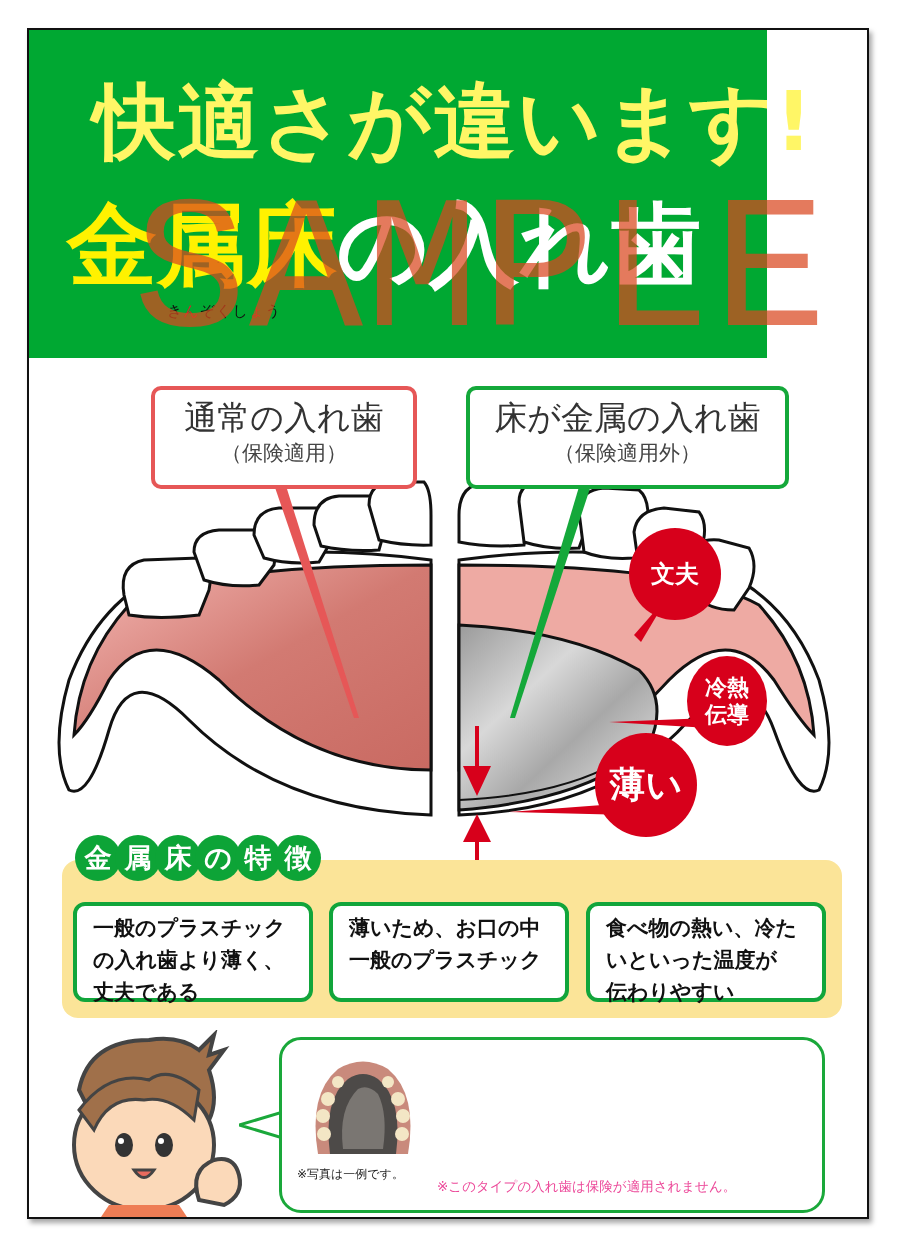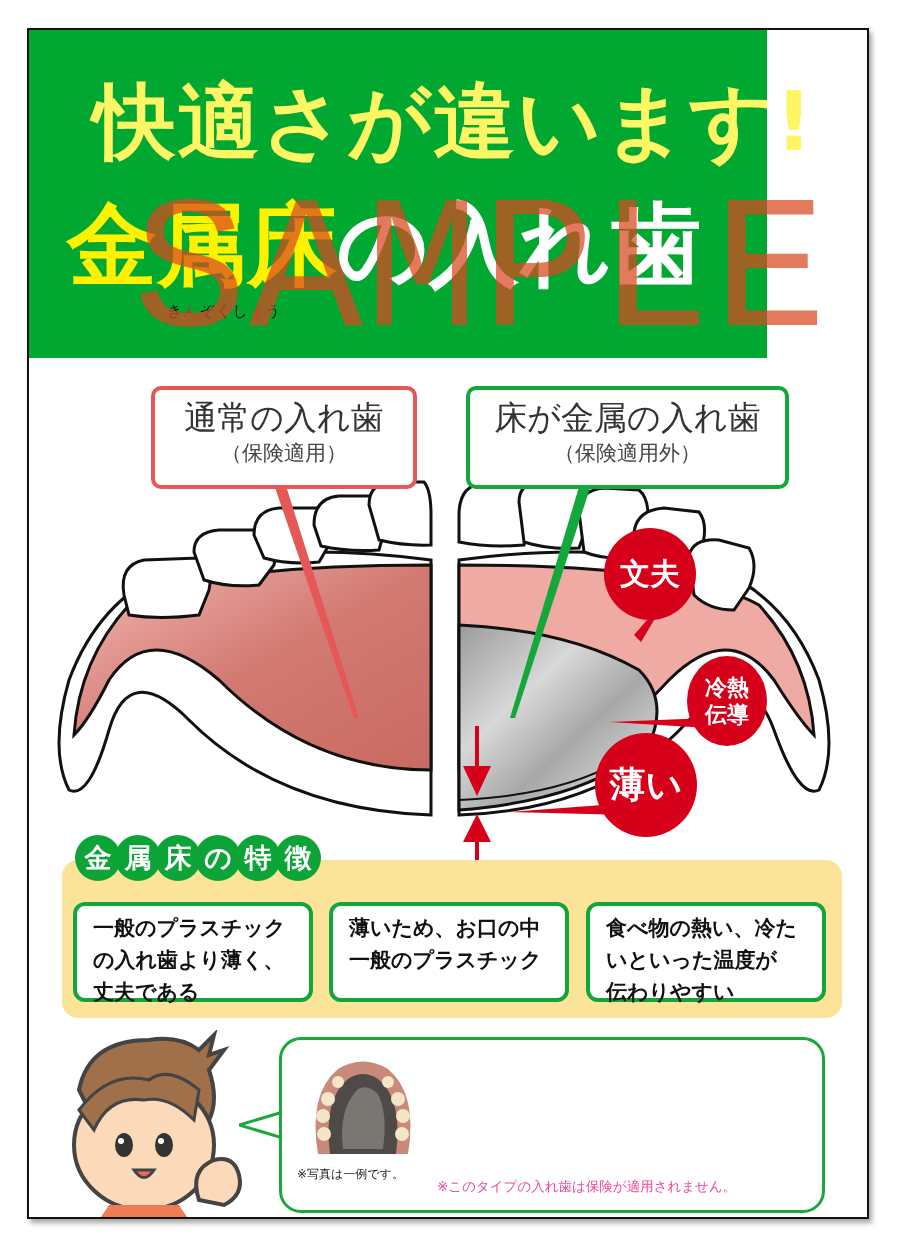--- a/index.html
+++ b/index.html
@@ -111,21 +111,21 @@
         <rect x="446" y="372" width="4" height="40" fill="#d7001b"></rect>
       </g>
 
       <polygon points="640,125 612,172 605,165" fill="#d7001b"></polygon>
       <polygon points="680,258 580,252 680,248" fill="#d7001b"></polygon>
       <polygon points="580,340 590,335 590,344" fill="#d7001b"></polygon>
       <polygon points="600,333 480,342 600,345" fill="#d7001b"></polygon>
     </g>
   </svg>
 
-  <div class="badge" style="left:575px; top:498px; width:92px; height:92px; font-size:30px;">
+  <div class="badge" style="left:600px; top:498px; width:92px; height:92px; font-size:24px;">
     <span>文夫</span>
   </div>
   <div class="badge" style="left:658px; top:626px; width:80px; height:90px; font-size:22px; flex-direction:column; line-height:27px;">
     <span>冷熱</span>
     <span>伝導</span>
   </div>
   <div class="badge" style="left:566px; top:703px; width:102px; height:104px; font-size:36px;">
     <span>薄い</span>
   </div>
 

